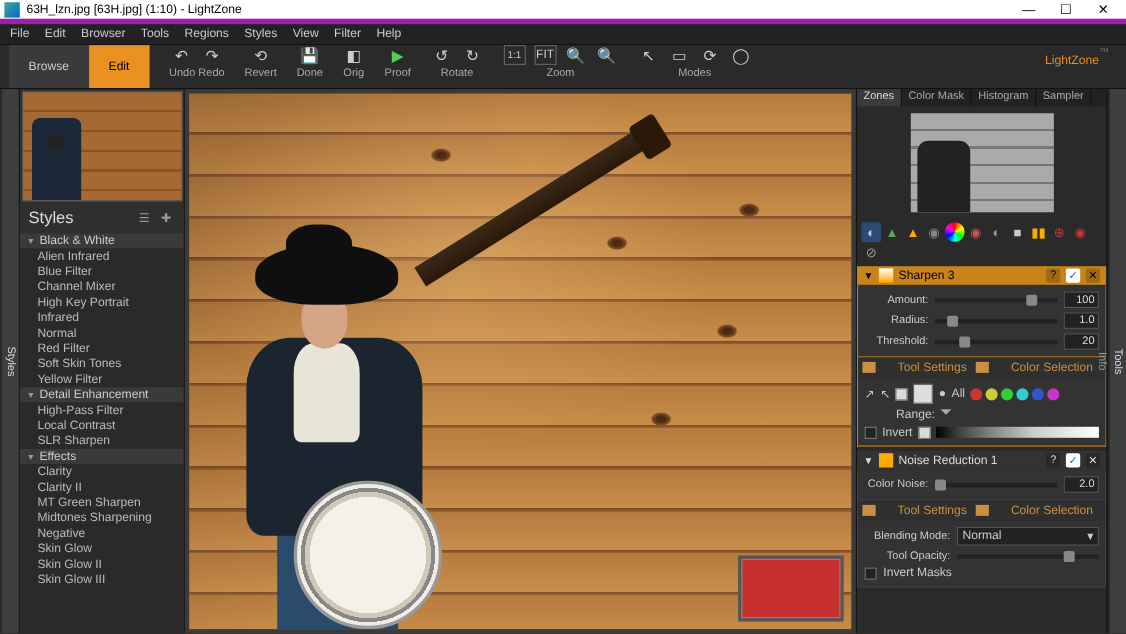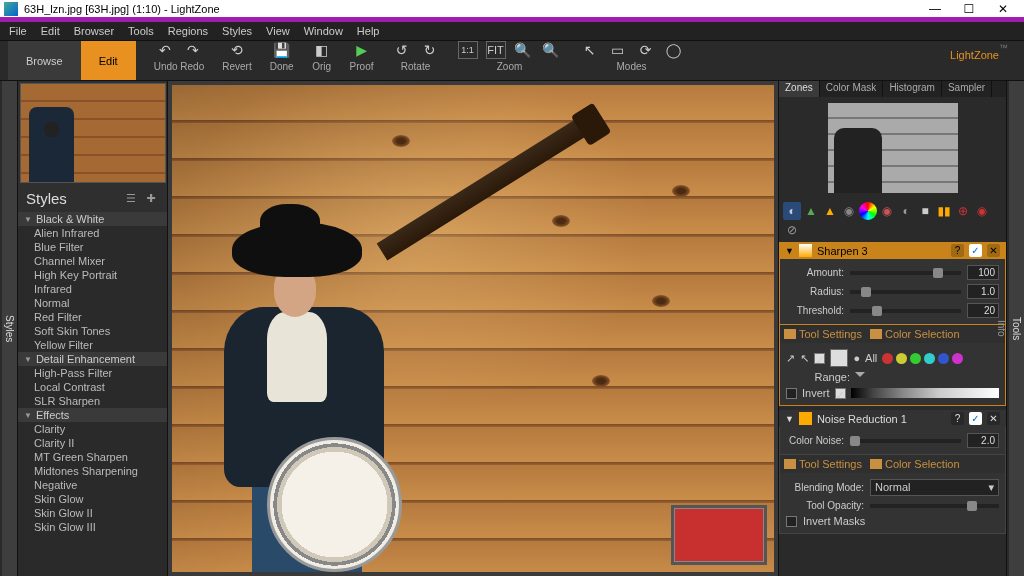--- a/index.html
+++ b/index.html
@@ -76,21 +76,21 @@
 .prow{display:flex;align-items:center;gap:6px;padding:2px 0}
 .prow .pl{width:58px;text-align:right;font-size:10px;color:#ccc}
 .prow .slider{flex:1;height:4px;background:#222;position:relative}
 .prow .slider::after{content:"";position:absolute;top:-3px;width:10px;height:10px;background:#888;border-radius:2px}
 .prow .slider.s75::after{left:75%}
 .prow .slider.s10::after{left:10%}
 .prow .slider.s20::after{left:20%}
 .prow .slider.s0::after{left:0%}
 .prow .val{width:32px;background:#222;color:#ddd;text-align:right;padding:1px 3px;font-size:10px;border:1px solid #555}
 .subtabs{display:flex;gap:8px;padding:3px 4px;background:#2f2f2f;font-size:10px}
-.subtab{display:flex;align-items:center;gap:3px;color:#c89040}
+.subtab{display:flex;align-items:center;gap:20px;color:#c89040}
 .subtab .si{width:12px;height:10px;background:#c89040}
 .colorsel{padding:4px 6px;background:#333}
 .csrow{display:flex;align-items:center;gap:5px;font-size:10px;padding:2px 0}
 .swatch{width:18px;height:18px;background:#ddd;border:1px solid #666}
 .dots{display:flex;gap:3px}
 .dot{width:11px;height:11px;border-radius:50%}
 .grad{flex:1;height:10px;background:linear-gradient(90deg,#000,#444 15%,#888 35%,#ccc 60%,#fff)}
 .gradtri{width:0;height:0;border:5px solid transparent;border-top-color:#aaa}
 .sel{background:#222;border:1px solid #555;padding:1px 4px;flex:1;font-size:10px;color:#ccc;display:flex;justify-content:space-between}
 .chk{width:11px;height:11px;border:1px solid #777;background:#222;display:inline-block}
@@ -107,21 +107,21 @@
 </div>
 
 <div class="menubar">
   <span>File</span>
   <span>Edit</span>
   <span>Browser</span>
   <span>Tools</span>
   <span>Regions</span>
   <span>Styles</span>
   <span>View</span>
-  <span>Window</span>
+  <span>Filter</span>
   <span>Help</span>
 </div>
 
 <div class="toolbar">
   <div class="tabbtns">
     <button class="tabbtn">Browse</button>
     <button class="tabbtn active">Edit</button>
   </div>
   <div class="tgroup">
     <div class="icons">

